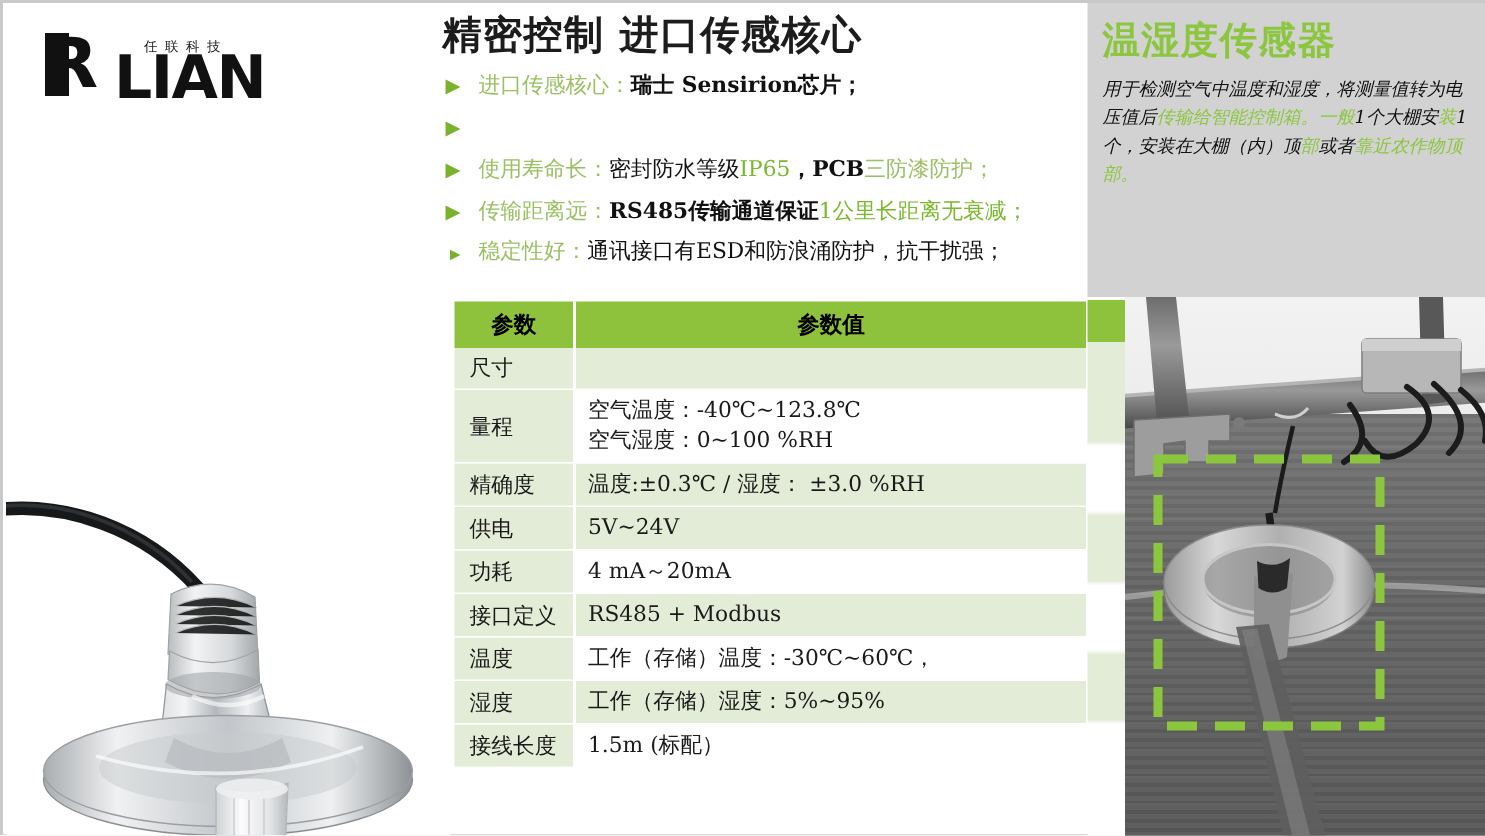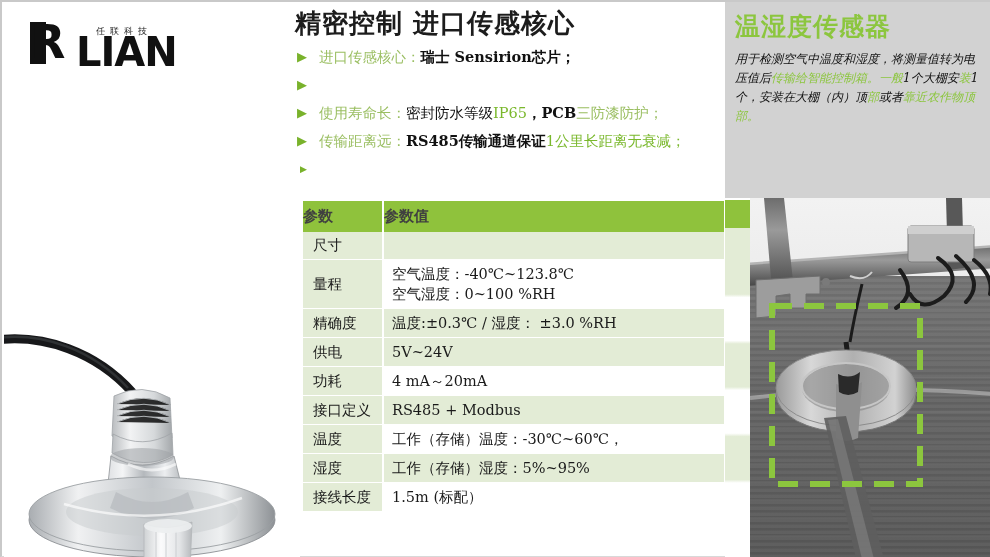--- a/index.html
+++ b/index.html
@@ -81,23 +81,23 @@
   }
 
   
   #spec-table {
     position: absolute; left: 301px; top: 199px;
     width: 421px;
     border-collapse: collapse;
     font-family: "DejaVu Serif", serif;
   }
   #spec-table th {
-    background: #8fc23c; color: #404040;
+    background: #8fc23c; color: #000000;
     font-size: 15px; font-weight: bold;
-    padding: 6px 0; text-align: left;
+    padding: 6px 0; text-align: center;
     border-right: 2px solid #ffffff;
     margin-top: 16px;
   }
   #spec-table th:last-child { border-right: none; }
   #spec-table td {
     font-size: 14.5px; color: #1a1a1a;
     padding: 4px 0 4px 8px; vertical-align: middle;
     border-bottom: 1px solid #ffffff;
   }
   #spec-table td.key {
@@ -177,20 +177,21 @@
       <span class="bullet-text"><span class="gl">使用寿命长：</span><span class="bkn">密封防水等级</span><span class="gd">IP65</span><span class="bk">，PCB</span><span class="gl">三防漆防护；</span></span>
     </div>
 
     <div class="bullet-row">
       <span class="bullet-arrow">▶</span>
       <span class="bullet-text"><span class="gl">传输距离远：</span><span class="bk">RS485传输通道保证</span><span class="gd">1公里长距离无衰减；</span></span>
     </div>
 
     <div class="bullet-row">
       <span class="bullet-arrow">▶</span>
+      <span class="bullet-text"><span class="gl">稳定性好：</span><span class="bkn">通讯接口有ESD和防浪涌防护，抗干扰强；</span></span>
     </div>
 
   </div>
 
   <div id="product-photo">
     <svg width="296" height="405" viewBox="0 0 296 405">
       <defs>
         <linearGradient id="metal" x1="0" y1="0" x2="1" y2="0">
           <stop offset="0%" stop-color="#8f9296"></stop>
           <stop offset="12%" stop-color="#d8dadd"></stop>

